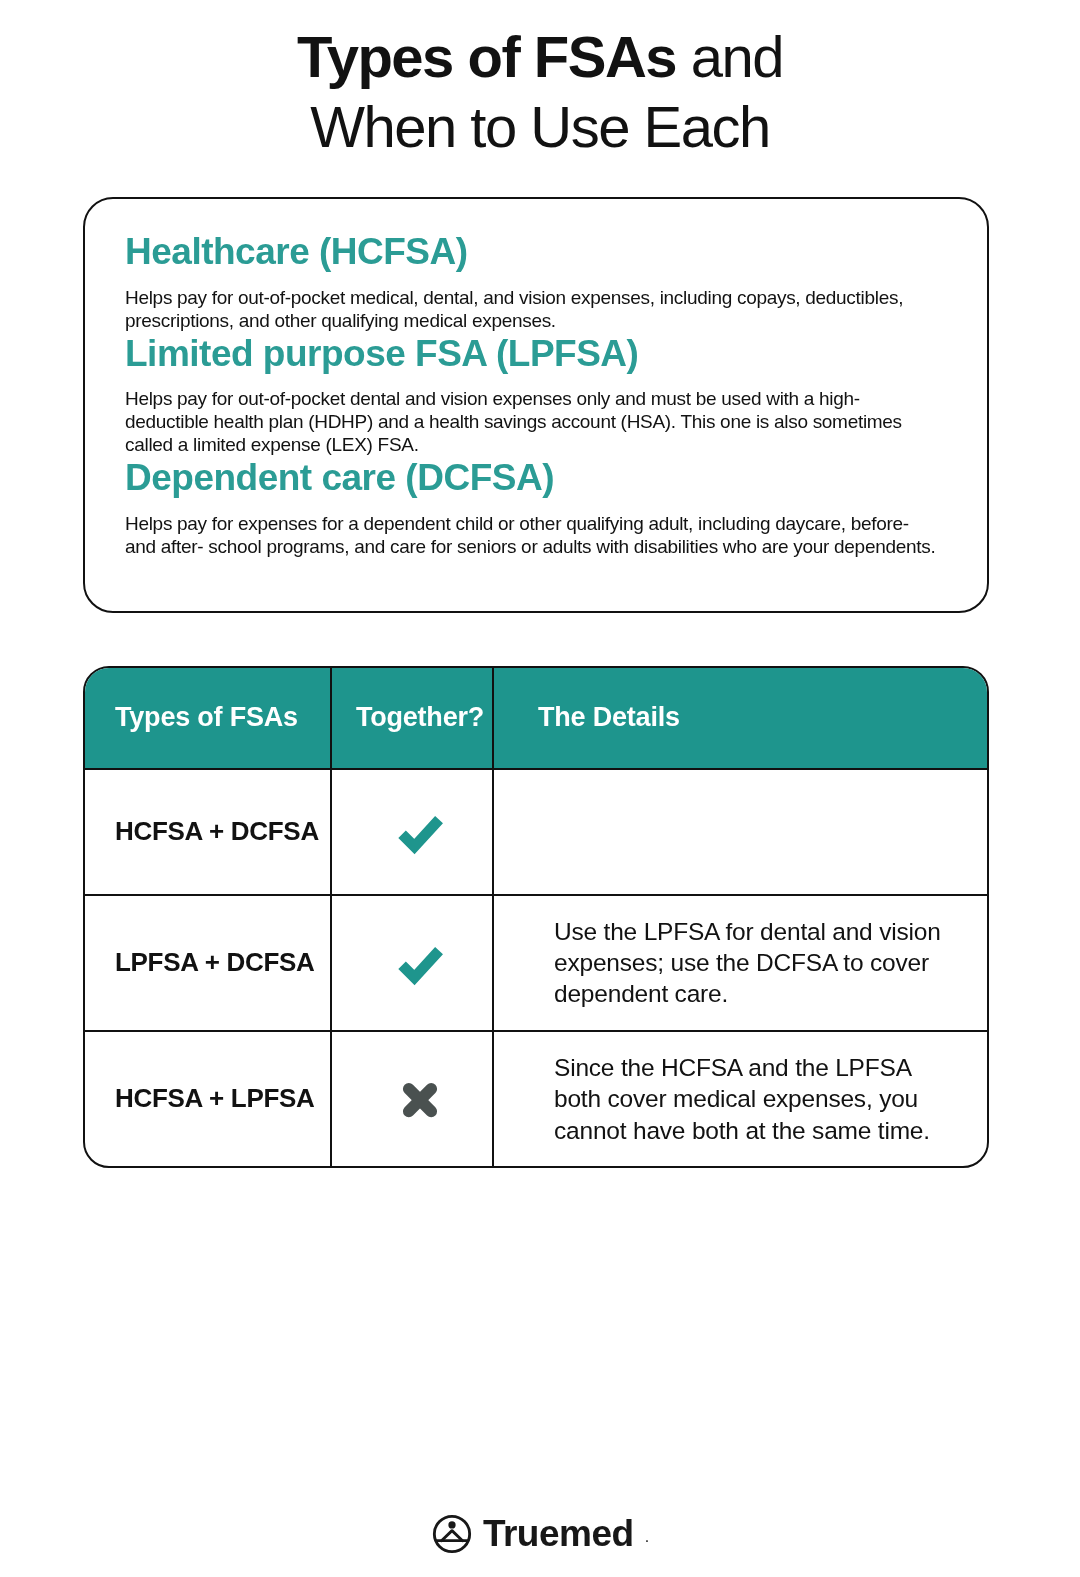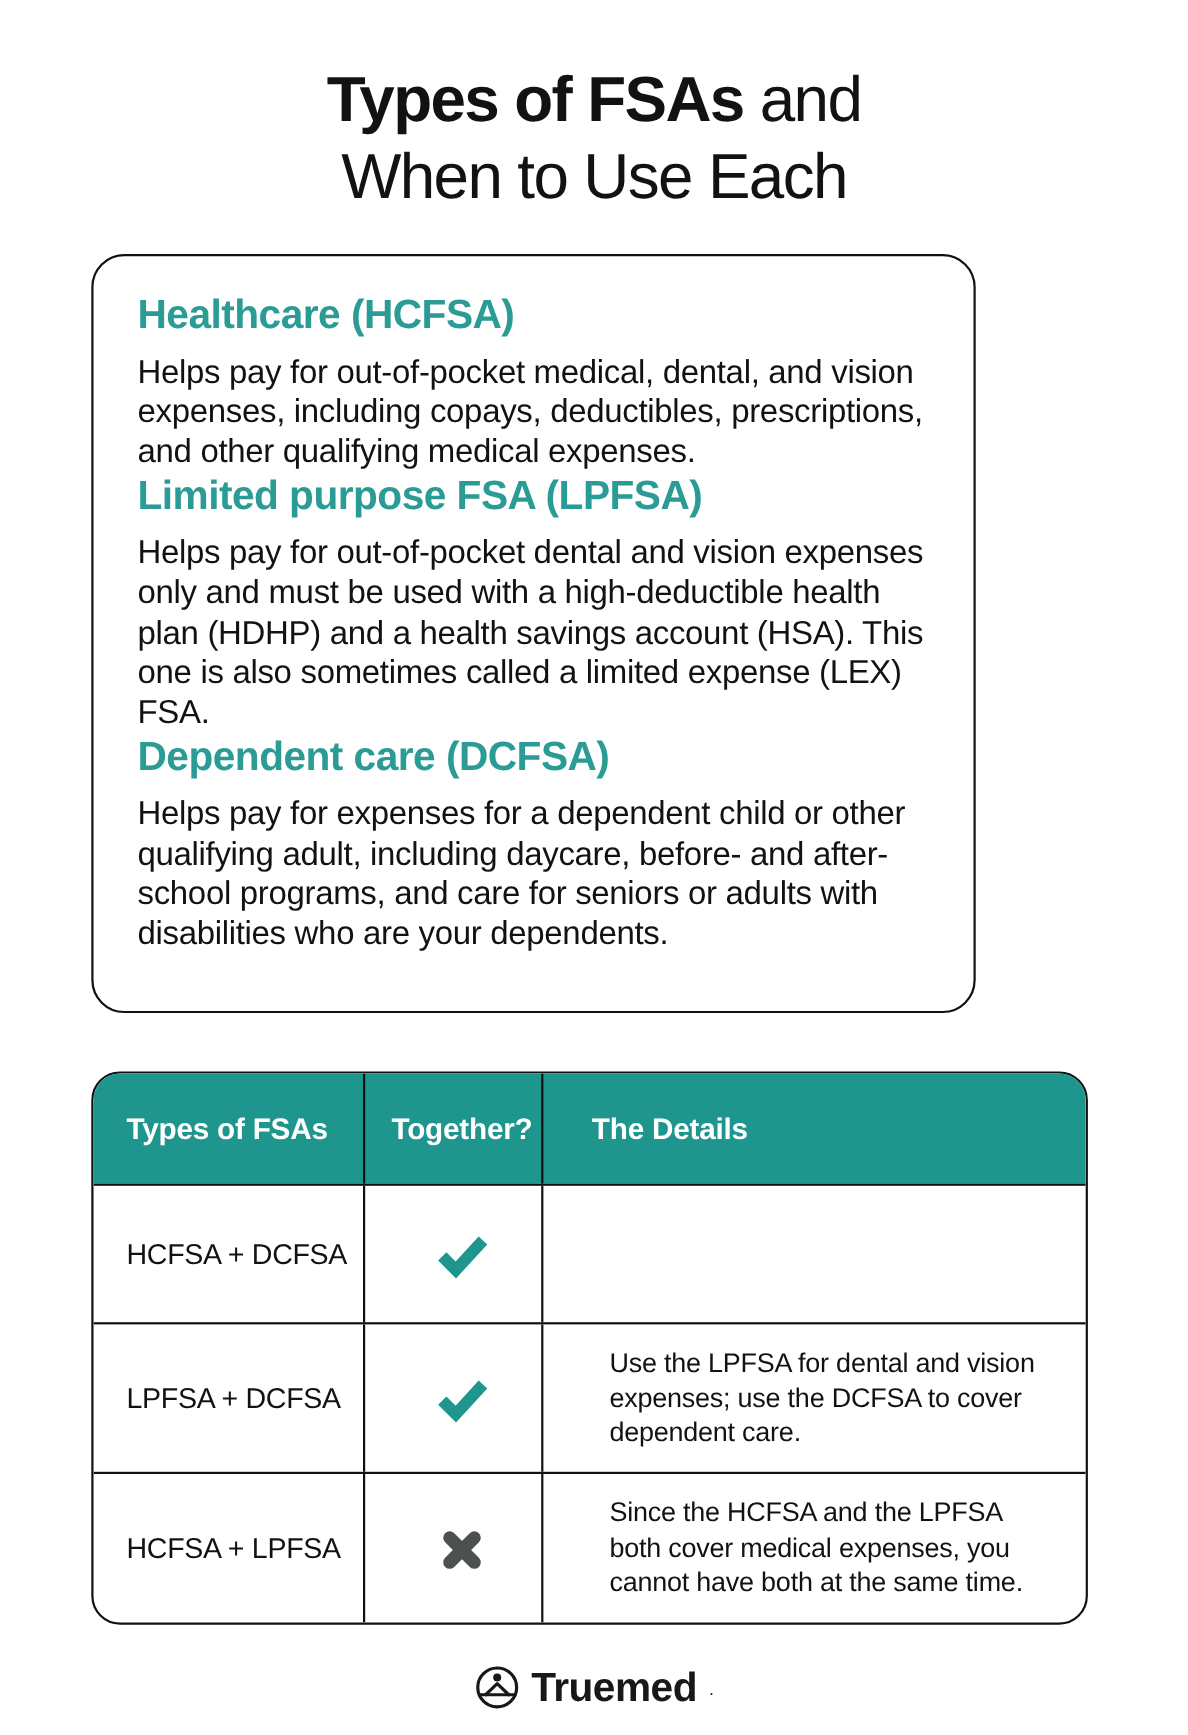--- a/index.html
+++ b/index.html
@@ -15,50 +15,50 @@
     width: 1080px;
     height: 1577px;
     position: relative;
     font-family: "Liberation Sans", sans-serif;
     color: var(--ink);
     overflow: hidden;
   }
 
   
   .title {
-    margin-top: 56px;
+    margin-top: 22px;
     text-align: center;
     font-size: 58px;
     line-height: 1.2;
     letter-spacing: -1.5px;
     font-weight: 400;
     color: var(--ink);
   }
   .title .bold { font-weight: 700; }
 
   
   .card {
-    width: 804px;
+    width: 906px;
     margin: 36px auto 0 83px;
     border: 2.5px solid var(--border);
     border-radius: 30px;
     padding: 32px 45px 52px 40px;
     background: #fff;
   }
   .section + .section { }
   .section h2 {
     color: var(--teal);
     font-size: 37px;
     font-weight: 700;
     letter-spacing: -0.5px;
     line-height: 1.15;
   }
   .section p {
     margin-top: 13px;
-    font-size: 30px;
+    font-size: 19px;
     line-height: 1.21;
     letter-spacing: -0.3px;
     color: var(--ink);
     max-width: 820px;
   }
 
   
   .fsa-table {
     width: 906px;
     margin: 53px auto 0 83px;
@@ -82,21 +82,21 @@
   }
   .cell { padding: 0 0 0 30px; }
   .cell.c2 { padding-left: 16px; justify-content: center; text-align: center; }
   .trow.head .cell.c2 { padding-left: 16px; }
   .trow.head .cell.c3 { padding-left: 44px; }
   .cell.b1, .cell.b2 { border-right: 2.5px solid var(--border); }
   .trow.data { border-top: 2.5px solid var(--border); min-height: 126px; }
   .trow.data:first-of-type { border-top: none; }
   .trow.data .cell { display: flex; align-items: center; }
   .combo {
-    font-weight: 400;
+    font-weight: 700;
     font-size: 26px;
     letter-spacing: -0.3px;
   }
   .details {
     font-size: 24.5px;
     line-height: 1.28;
     letter-spacing: -0.2px;
     padding: 20px 28px 20px 30px;
   }
   .mark-cell { justify-content: center; }

